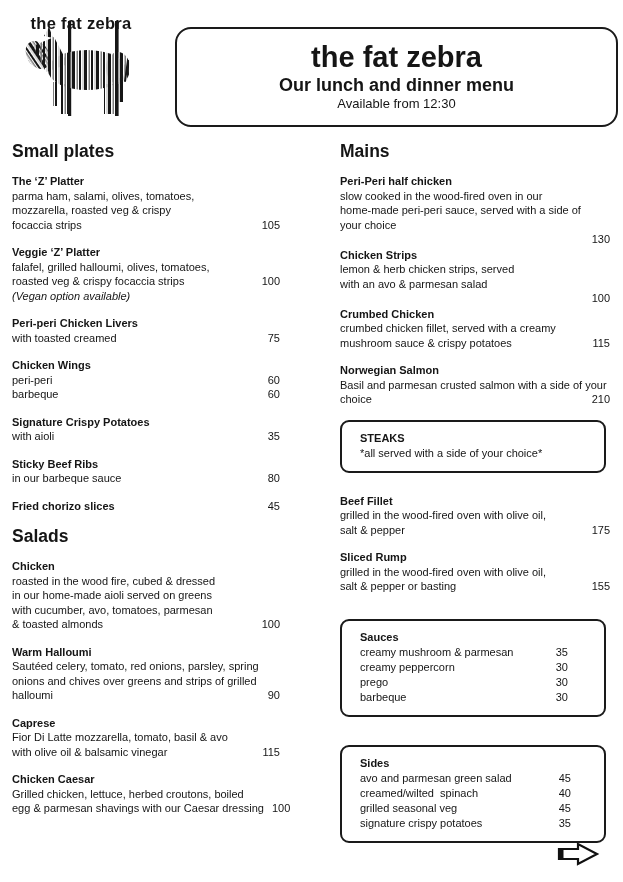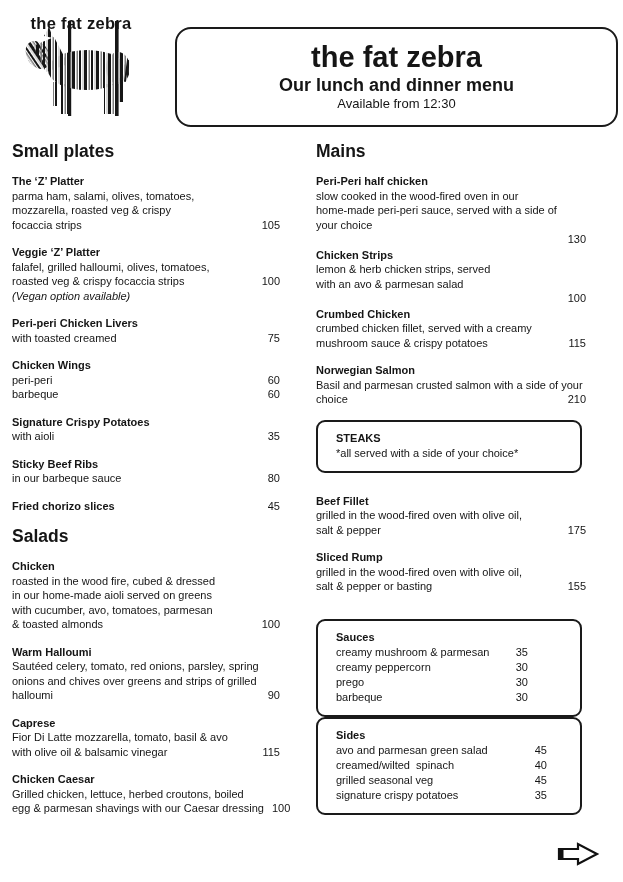--- a/index.html
+++ b/index.html
@@ -22,40 +22,40 @@
     box-sizing:border-box; border:2px solid #1a1a1a; border-radius:16px;
     display:flex; flex-direction:column; align-items:center; justify-content:center;
   }
   .hb-title { font-size:29px; font-weight:bold; line-height:1.15; }
   .hb-sub   { font-size:18px; font-weight:bold; line-height:1.25; }
   .hb-avail { font-size:13px; line-height:1.3;text-align:right; }
 
   
   .col { position:absolute; top:141px; }
   #col-left  { left:12px;  width:268px; }
-  #col-right { left:316px; width:270px; }
+  #col-right { left:340px; width:270px; }
 
   .sec-h { font-size:17.5px; font-weight:bold; margin:0 0 13px 0; line-height:20px; }
   .sec-h:not(:first-child) { margin-top:10px; }
 
   .item { margin:0 0 13px 0; font-size:11px; line-height:14.5px; }
   .item.tight { margin-bottom:1px; }
   .row { display:flex; justify-content:space-between; white-space:pre; }
   .row .t { flex:0 1 auto; }
   .row .b { font-weight:bold; }
   .row .i { font-style:italic; }
   .price { margin-left:8px; flex:0 0 auto; }
 
   .menu-box {
     box-sizing:border-box; border:2px solid #1a1a1a; border-radius:9px;
     padding:9px 18px 10px 18px; margin:0 0 13px 0;
     font-size:11px; line-height:15px; width:266px;
   }
   .menu-box.steaks { margin-top:6px;  margin-bottom:21px; }
-  .menu-box.sauces { margin-top:25px; margin-bottom:0; padding-right:52px; }
+  .menu-box.sauces { margin-top:25px; margin-bottom:28px; padding-right:36px; }
   .menu-box.sides  { padding-right:33px; }
 
   
   .next-arrow { position:absolute; right:23px; bottom:15px; width:44px; height:26px; }
 </style>
 </head>
 <body>
 
 <div class="logo">
   <svg width="118" height="122" viewBox="0 0 118 122" aria-hidden="true">

